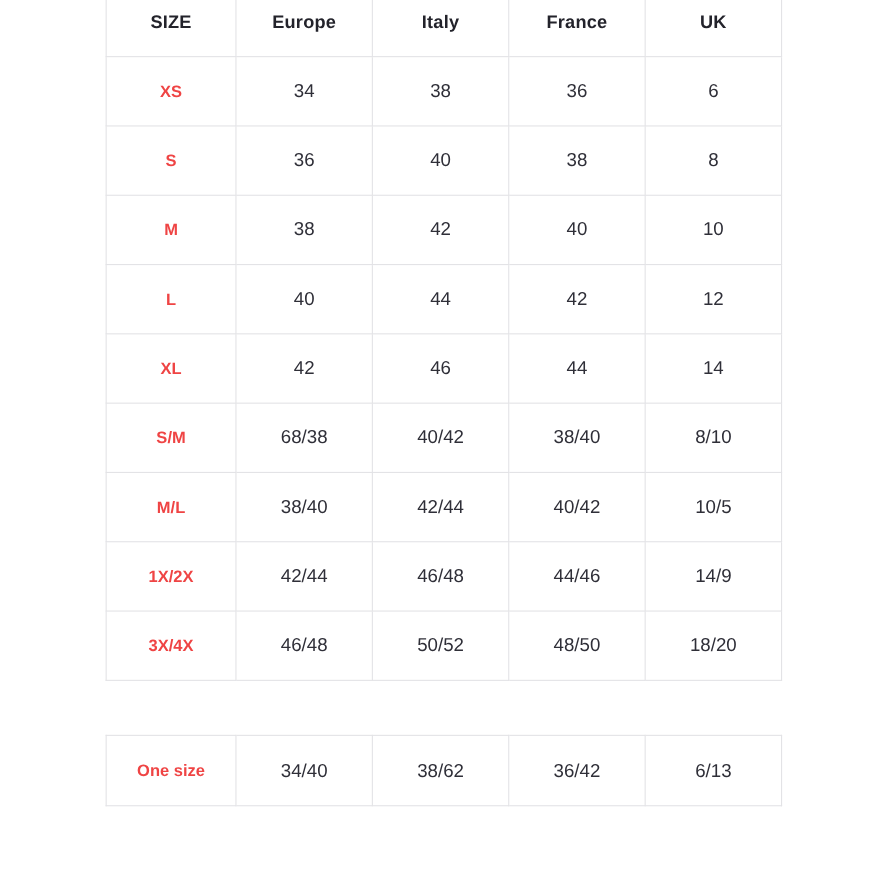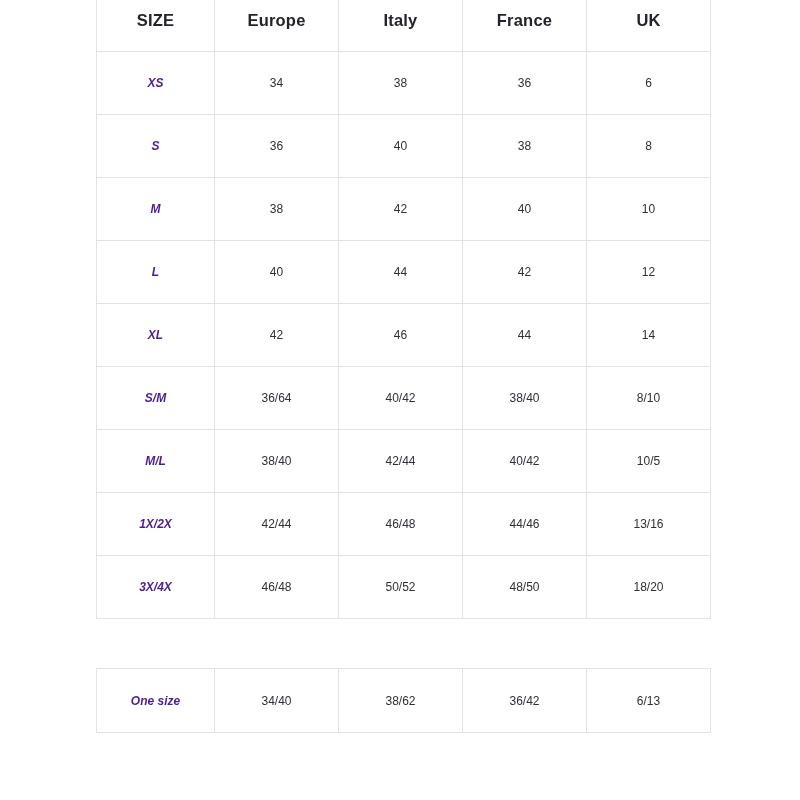--- a/index.html
+++ b/index.html
@@ -35,37 +35,36 @@
   }
   table.size-table col.c-size { width: 118px; }
   table.size-table col.c-val  { width: 124px; }
 
   table.size-table th,
   table.size-table td {
     border: 1px solid #e3e3e6;
     height: 63px;
     text-align: center;
     vertical-align: middle;
-    font-size: 12px;
+    font-size: 17px;
     font-weight: 400;
     color: #2f2f38;
     padding: 0 4px;
     box-sizing: border-box;
   }
   table.size-table th {
     font-weight: 700;
     font-size: 16.5px;
     letter-spacing: 0.2px;
     color: #23232b;
   }
   table.size-table td.rowhead {
     font-weight: 700;
-    font-size: 12px;
-    color: #4c1d95;
-    font-style: italic;
+    font-size: 15px;
+    color: #ef4444;
   }
   table.size-table tr.tall th,
   table.size-table tr.tall td {
     height: 63px;
   }
   .secondary table.size-table td {
     height: 64px;
   }
 </style>
 </head>
@@ -122,38 +121,38 @@
         </tr>
         <tr class="tall">
           <td class="rowhead">XL</td>
           <td>42</td>
           <td>46</td>
           <td>44</td>
           <td>14</td>
         </tr>
         <tr class="tall">
           <td class="rowhead">S/M</td>
-          <td>36/64</td>
+          <td>68/38</td>
           <td>40/42</td>
           <td>38/40</td>
           <td>8/10</td>
         </tr>
         <tr class="tall">
           <td class="rowhead">M/L</td>
           <td>38/40</td>
           <td>42/44</td>
           <td>40/42</td>
           <td>10/5</td>
         </tr>
         <tr class="tall">
           <td class="rowhead">1X/2X</td>
           <td>42/44</td>
           <td>46/48</td>
           <td>44/46</td>
-          <td>13/16</td>
+          <td>14/9</td>
         </tr>
         <tr class="tall">
           <td class="rowhead">3X/4X</td>
           <td>46/48</td>
           <td>50/52</td>
           <td>48/50</td>
           <td>18/20</td>
         </tr>
       </tbody>
     </table>

